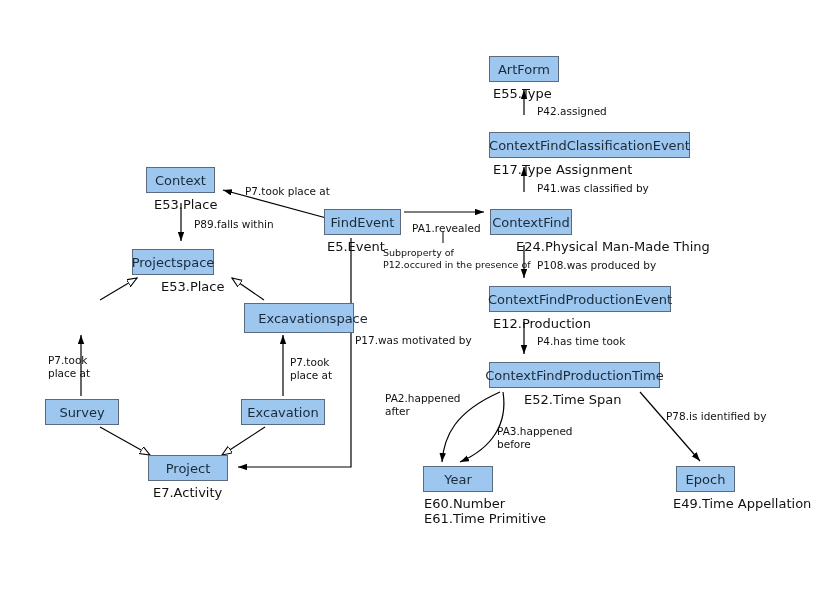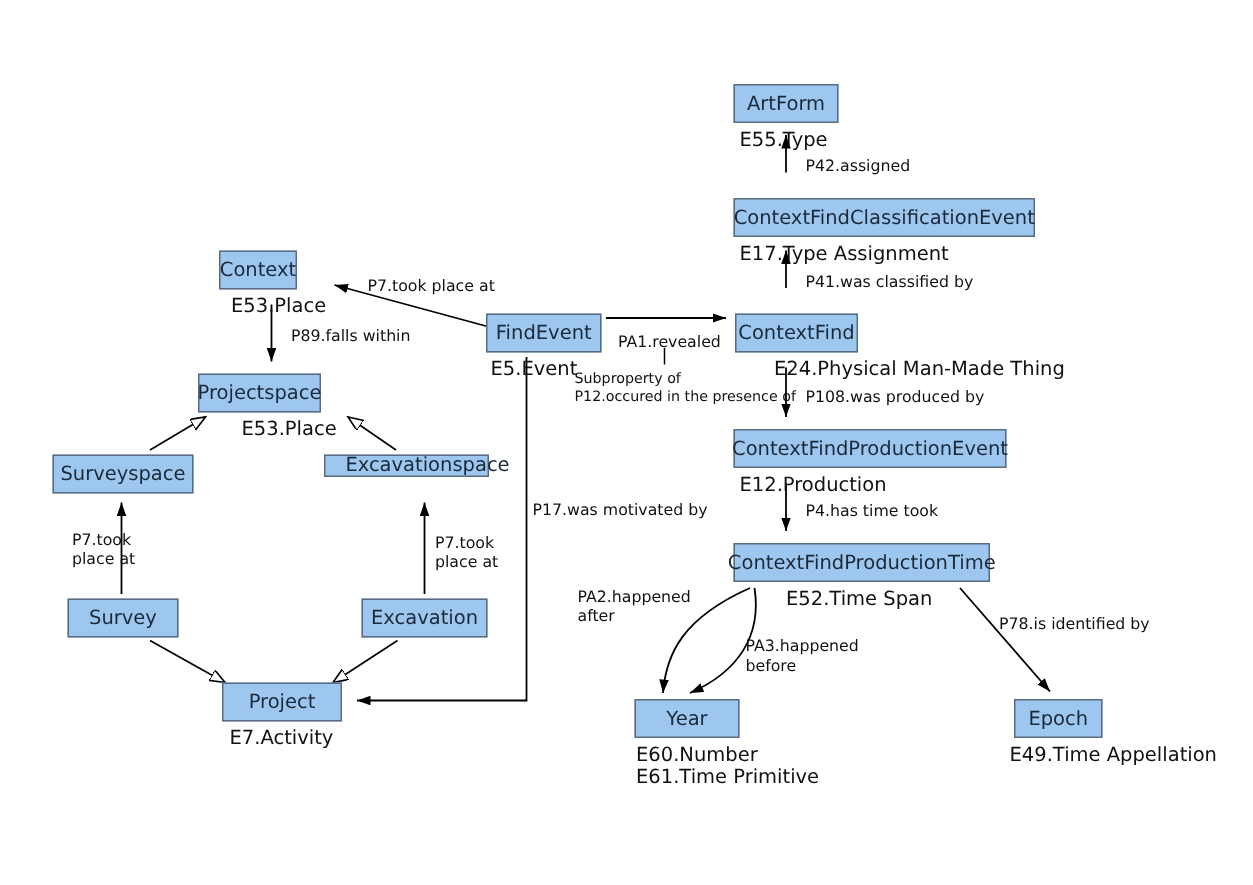--- a/index.html
+++ b/index.html
@@ -75,29 +75,28 @@
   <div class="node" style="left:423px;top:466px;width:70px;height:26px;">Year</div>
   <div class="caption" style="left:424px;top:496px;">E60.Number</div>
   <div class="caption" style="left:424px;top:511px;">E61.Time Primitive</div>
 
   <div class="node" style="left:676px;top:466px;width:59px;height:26px;">Epoch</div>
   <div class="caption" style="left:673px;top:496px;">E49.Time Appellation</div>
 
   <div class="node" style="left:324px;top:209px;width:77px;height:26px;">FindEvent</div>
   <div class="caption" style="left:327px;top:239px;">E5.Event</div>
 
-  <div class="node" style="left:146px;top:167px;width:52px;height:26px;">Context</div>
+  <div class="node" style="left:146px;top:167px;width:69px;height:26px;">Context</div>
   <div class="caption" style="left:154px;top:197px;">E53.Place</div>
 
   <div class="node" style="left:132px;top:249px;width:82px;height:26px;">Projectspace</div>
   <div class="caption" style="left:161px;top:279px;">E53.Place</div>
 
-  <div class="node" style="left:35px;top:303px;width:94px;height:26px;">Surveyspace</div>
 
-  <div class="node" style="left:216px;top:303px;width:110px;height:15px;padding-left:28px;">Excavationspace</div>
+  <div class="node" style="left:244px;top:303px;width:110px;height:30px;padding-left:28px;">Excavationspace</div>
 
   <div class="node" style="left:45px;top:399px;width:74px;height:26px;">Survey</div>
 
   <div class="node" style="left:241px;top:399px;width:84px;height:26px;">Excavation</div>
 
   <div class="node" style="left:148px;top:455px;width:80px;height:26px;">Project</div>
   <div class="caption" style="left:153px;top:485px;">E7.Activity</div>
 
   <div class="edgelabel" style="left:537px;top:105px;">P42.assigned</div>
   <div class="edgelabel" style="left:537px;top:182px;">P41.was classified by</div>

